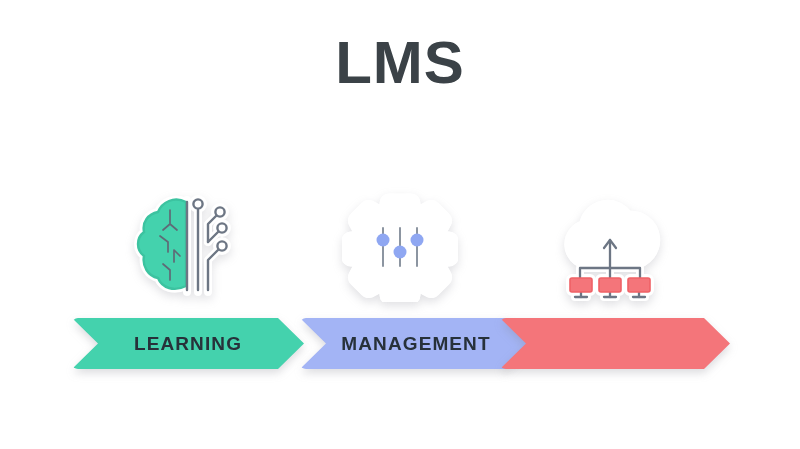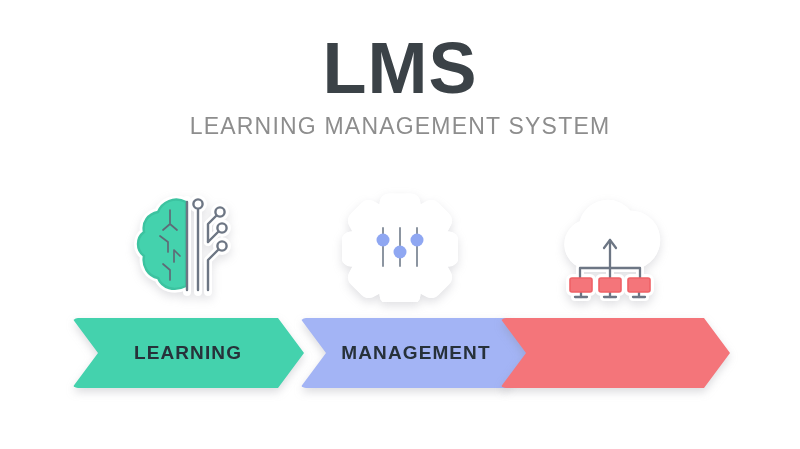--- a/index.html
+++ b/index.html
@@ -22,21 +22,21 @@
   
   .title-block {
     position: absolute;
     top: 32px;
     left: 0;
     width: 800px;
     text-align: center;
   }
   .main-title {
     font-family: "Liberation Sans", sans-serif;
-    font-size: 72px;
+    font-size: 60px;
     font-weight: bold;
     letter-spacing: 1px;
     color: #3b4247;
     line-height: 1.02;
     margin: 0;
   }
   .sub-title {
     font-family: "Liberation Sans", sans-serif;
     font-size: 23px;
     font-weight: normal;
@@ -76,21 +76,21 @@
   .chevron-band {
     position: absolute;
     top: 318px;
     left: 0;
     width: 800px;
     height: 72px;
   }
   .chev {
     position: absolute;
     top: 0;
-    height: 70px;
+    height: 51px;
     display: flex;
     align-items: center;
     justify-content: center;
     filter: drop-shadow(0px 4px 4px rgba(130,130,140,0.28));
   }
   .chev .shape {
     position: absolute;
     inset: 0;
     -webkit-clip-path: polygon(0% 0%, calc(100% - 26px) 0%, 100% 50%, calc(100% - 26px) 100%, 0% 100%, 26px 50%);
     clip-path: polygon(0% 0%, calc(100% - 26px) 0%, 100% 50%, calc(100% - 26px) 100%, 0% 100%, 26px 50%);
@@ -110,21 +110,20 @@
   .chev-2 { left: 300px; width: 232px; text-align: right; }
   .chev-3 { left: 500px; width: 230px; }
 </style>
 </head>
 <body style="background: rgb(255, 255, 255);">
 
 <div class="canvas" style="background: rgb(255, 255, 255);">
 
   <div class="title-block">
     <div class="main-title" style="color: rgb(59, 66, 71);">LMS</div>
-    <div class="sub-title" style="color: rgb(141, 141, 141);">LEARNING MANAGEMENT SYSTEM</div>
   </div>
 
   <div class="icon-row">
 
     <div class="icon-cell c1">
       <svg class="icon-art" viewBox="0 0 116 112">
         <g fill="none" stroke="#ffffff" stroke-width="8" stroke-linecap="round" stroke-linejoin="round">
           <path d="M56 12 C44 6 32 12 28 22 C18 24 12 32 14 42 C6 48 6 60 14 66
                    C12 76 18 86 28 88 C32 98 44 102 56 96 Z"></path>
           <line x1="57" y1="10" x2="57" y2="102"></line>

